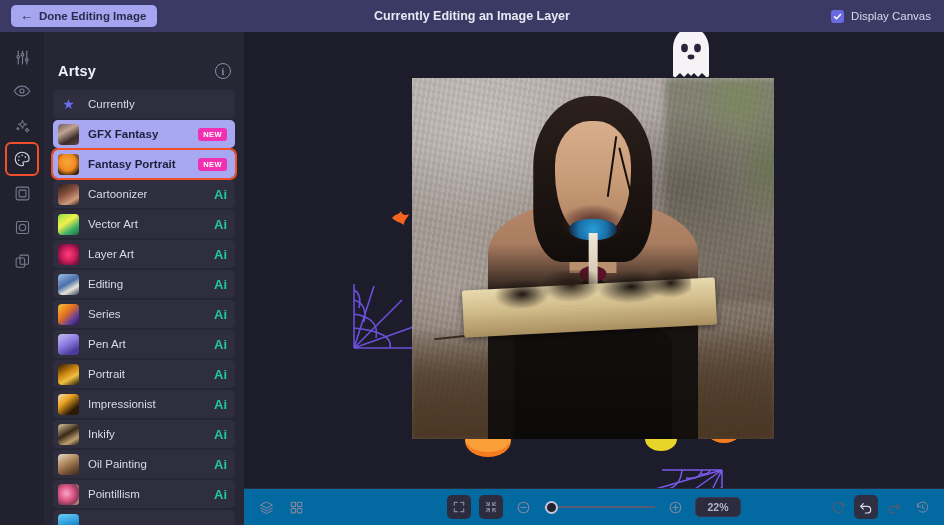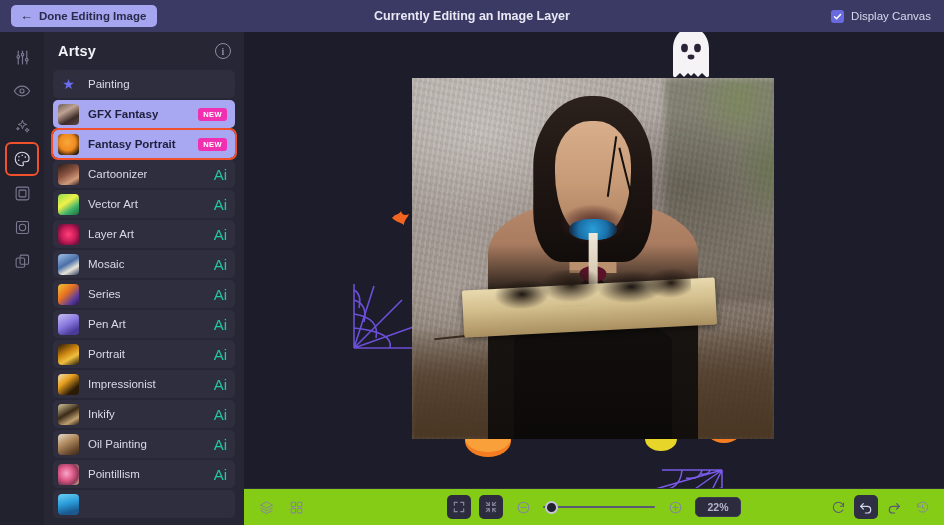--- a/index.html
+++ b/index.html
@@ -82,20 +82,21 @@
   .panel {
     width: 200px; flex: 0 0 200px;
     background: #262634;
     display: flex; flex-direction: column;
     min-height: 0;
   }
   .panel-head {
     height: 38px; flex: 0 0 38px;
     display: flex; align-items: center;
     padding: 0 13px 0 14px;
+    margin-top: 20px;
   }
   .panel-title { color: #f2f2fa; font-size: 14.5px; font-weight: bold; letter-spacing: .2px; }
   .info-icon {
     margin-left: auto;
     width: 16px; height: 16px; border-radius: 50%;
     border: 1.3px solid #8c8ca4; color: #8c8ca4;
     display: flex; align-items: center; justify-content: center;
     font-size: 10px; font-weight: bold; font-family: "Liberation Serif", serif;
     cursor: pointer;
   }
@@ -133,21 +134,21 @@
   .li-badge-new {
     margin-left: auto;
     background: #f030b0;
     color: #fff;
     font-size: 7.5px; font-weight: bold; letter-spacing: .4px;
     padding: 2px 5px; border-radius: 3px;
   }
   .li-badge-ai {
     margin-left: auto;
     color: #21c7a0;
-    font-size: 15px; font-weight: normal;
+    font-size: 13px; font-weight: bold;
   }
 
   
   .th1 { background: linear-gradient(150deg,#6b5d58 0%,#c0a393 35%,#3b2b2a 70%,#5e4a44 100%); }
   .th2 { background: radial-gradient(circle at 45% 40%, #f7a83a 0%, #f08a20 48%, #2a1a08 85%); }
   .th3 { background: linear-gradient(140deg,#d9d2c4 0%,#a58b5e 40%,#5c4a30 75%,#2b2318 100%); }
   .th4 { background: linear-gradient(150deg,#2b1c18 0%,#8c5542 45%,#d09a7c 75%,#3a2420 100%); }
   .th5 { background: linear-gradient(145deg,#8fe04e 0%,#f2f04a 40%,#3fb36a 70%,#1d6b3a 100%); }
   .th6 { background: radial-gradient(circle at 50% 50%, #ff3f7a 0%, #d01f5c 45%, #7a1040 80%); }
   .th7 { background: linear-gradient(150deg,#9fc0e8 0%,#4a6fa8 45%,#e8e4d8 70%,#2b3d60 100%); }
@@ -303,21 +304,21 @@
   }
 
   
   .sticker { position: absolute; pointer-events: none; }
   .web svg { display: block; }
 
   
   .bottombar {
     position: absolute; left: 244px; right: 0; bottom: 0;
     height: 37px;
-    background: #84cc16;
+    background: #0369a1;
     border-top: 1px solid #2c2c3c;
     display: flex; align-items: center;
     padding: 0 10px;
     z-index: 20;
   }
   .bb-group { display: flex; align-items: center; gap: 6px; }
   .bb-btn {
     width: 24px; height: 24px; border-radius: 5px;
     display: flex; align-items: center; justify-content: center;
     color: #8686a0; cursor: pointer;
@@ -437,21 +438,21 @@
     </div>
 
     <div class="panel">
       <div class="panel-head">
         <span class="panel-title">Artsy</span>
         <span class="info-icon">i</span>
       </div>
       <div class="list" id="effects-list">
           <div class="list-item plain">
             <span class="li-star">★</span>
-            <span class="li-label">Painting</span>
+            <span class="li-label">Currently</span>
           </div>
           <div class="list-item highlight">
             <span class="li-thumb th1"></span>
             <span class="li-label">GFX Fantasy</span>
             <span class="li-badge-new">NEW</span>
           </div>
           <div class="list-item highlight selected-box">
             <span class="li-thumb th2"></span>
             <span class="li-label">Fantasy Portrait</span>
             <span class="li-badge-new">NEW</span>
@@ -466,21 +467,21 @@
             <span class="li-label">Vector Art</span>
             <span class="li-badge-ai">Ai</span>
           </div>
           <div class="list-item plain">
             <span class="li-thumb th6"></span>
             <span class="li-label">Layer Art</span>
             <span class="li-badge-ai">Ai</span>
           </div>
           <div class="list-item plain">
             <span class="li-thumb th7"></span>
-            <span class="li-label">Mosaic</span>
+            <span class="li-label">Editing</span>
             <span class="li-badge-ai">Ai</span>
           </div>
           <div class="list-item plain">
             <span class="li-thumb th8"></span>
             <span class="li-label">Series</span>
             <span class="li-badge-ai">Ai</span>
           </div>
           <div class="list-item plain">
             <span class="li-thumb th9"></span>
             <span class="li-label">Pen Art</span>

